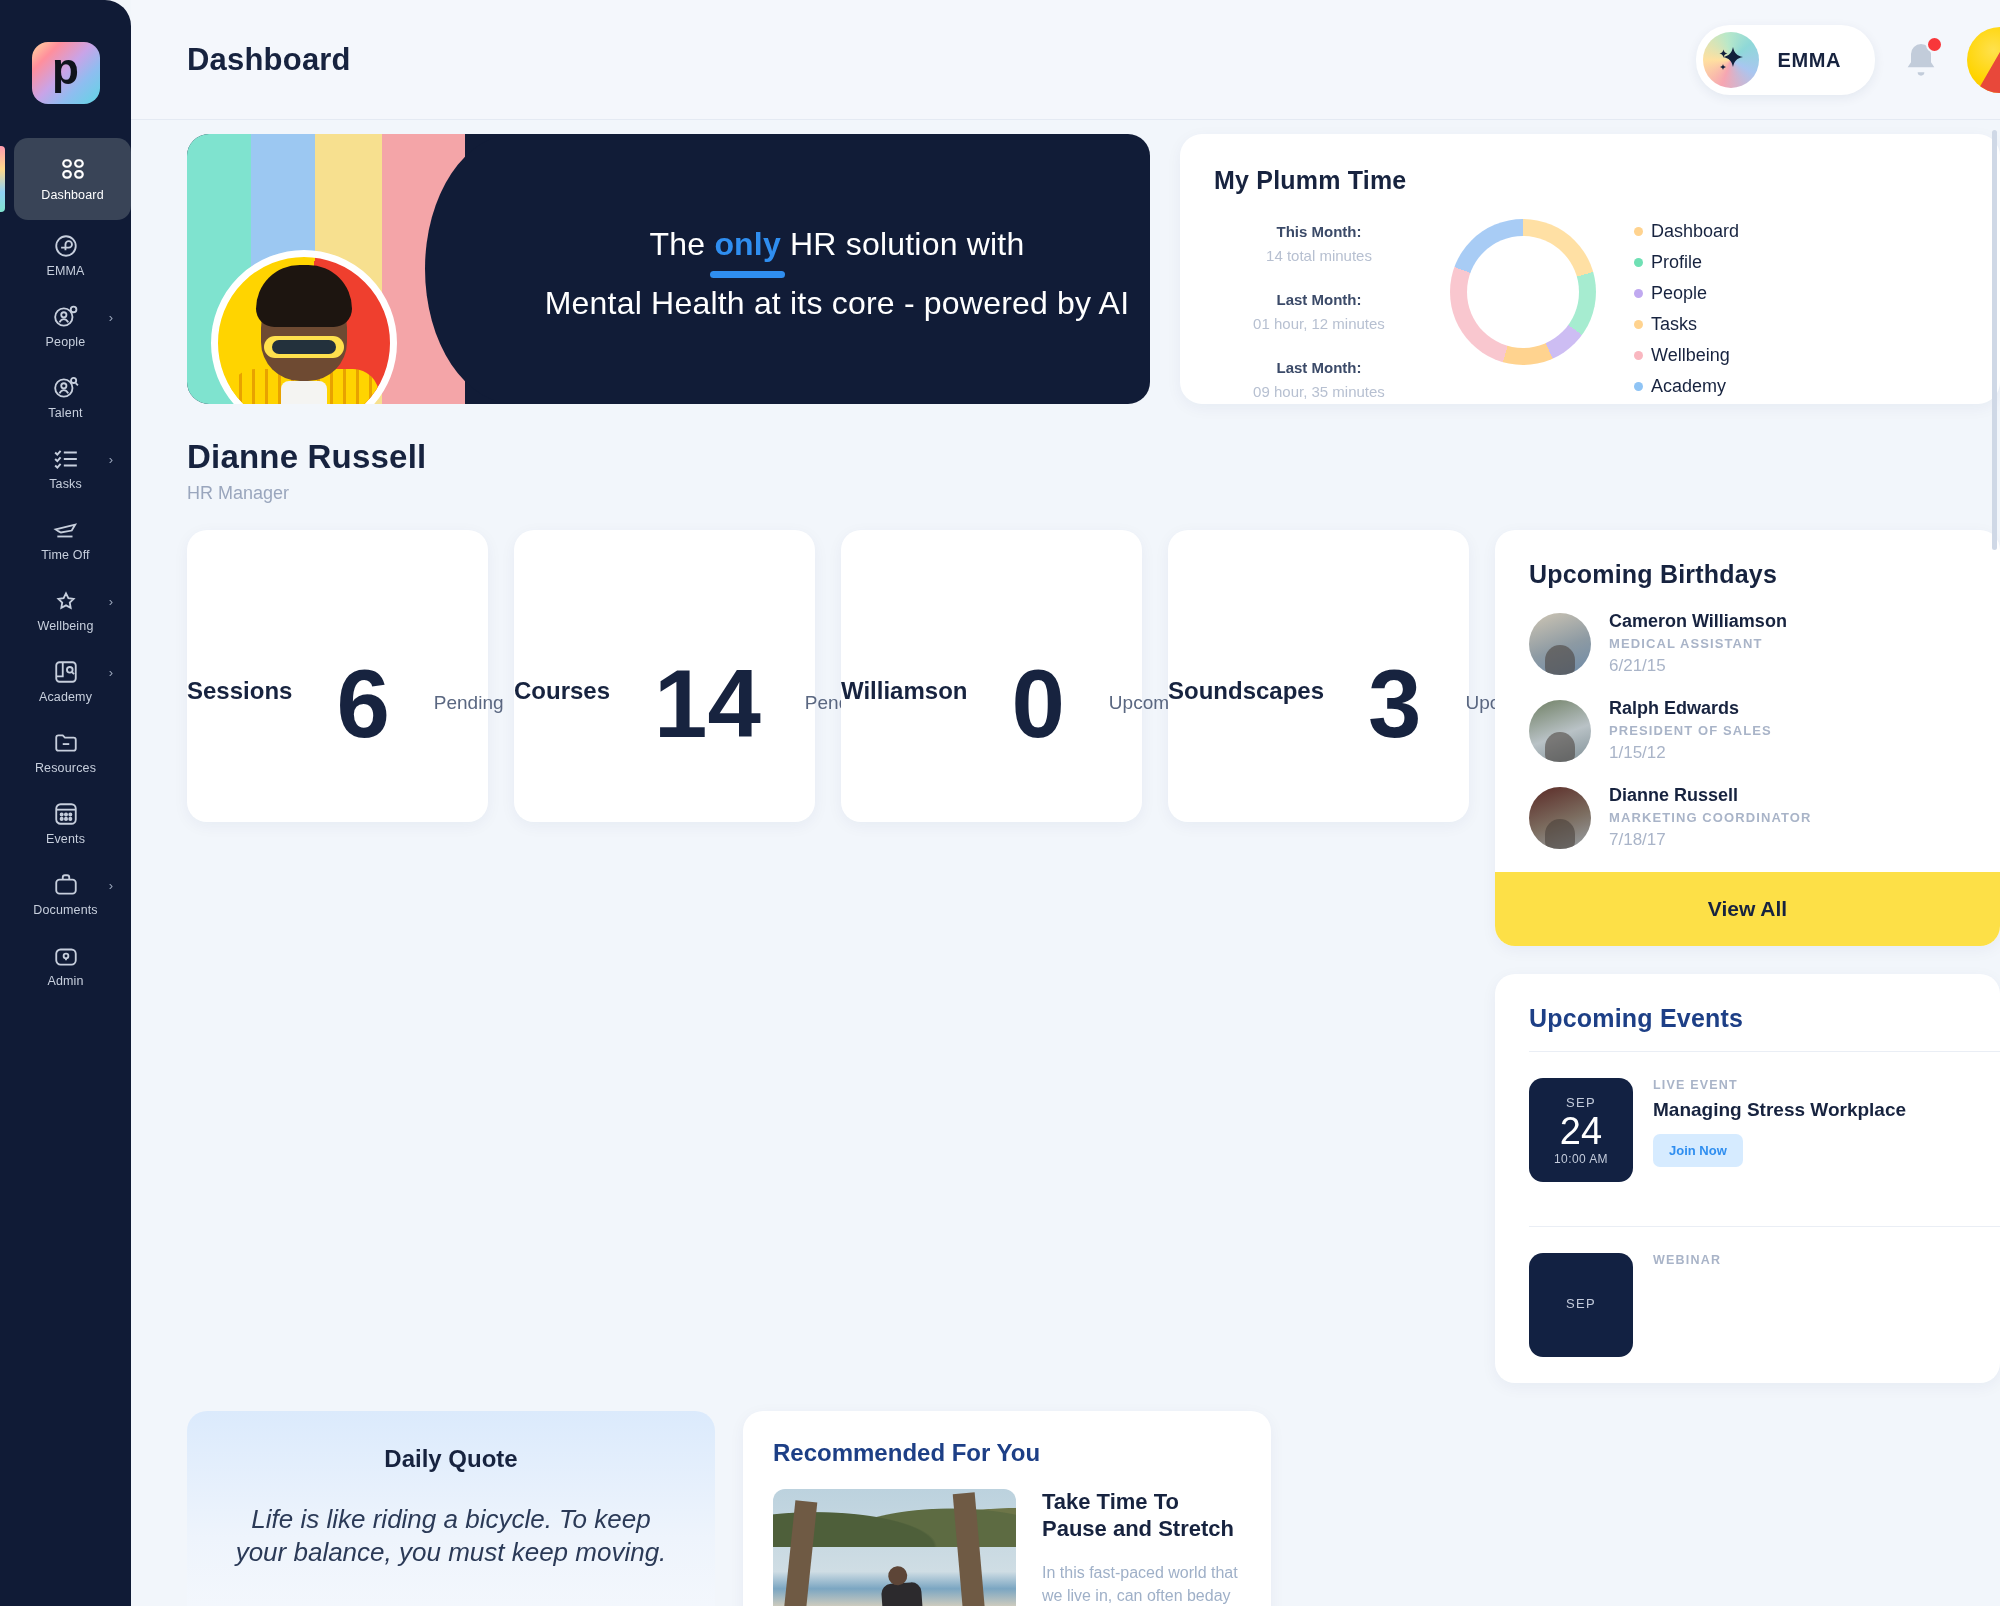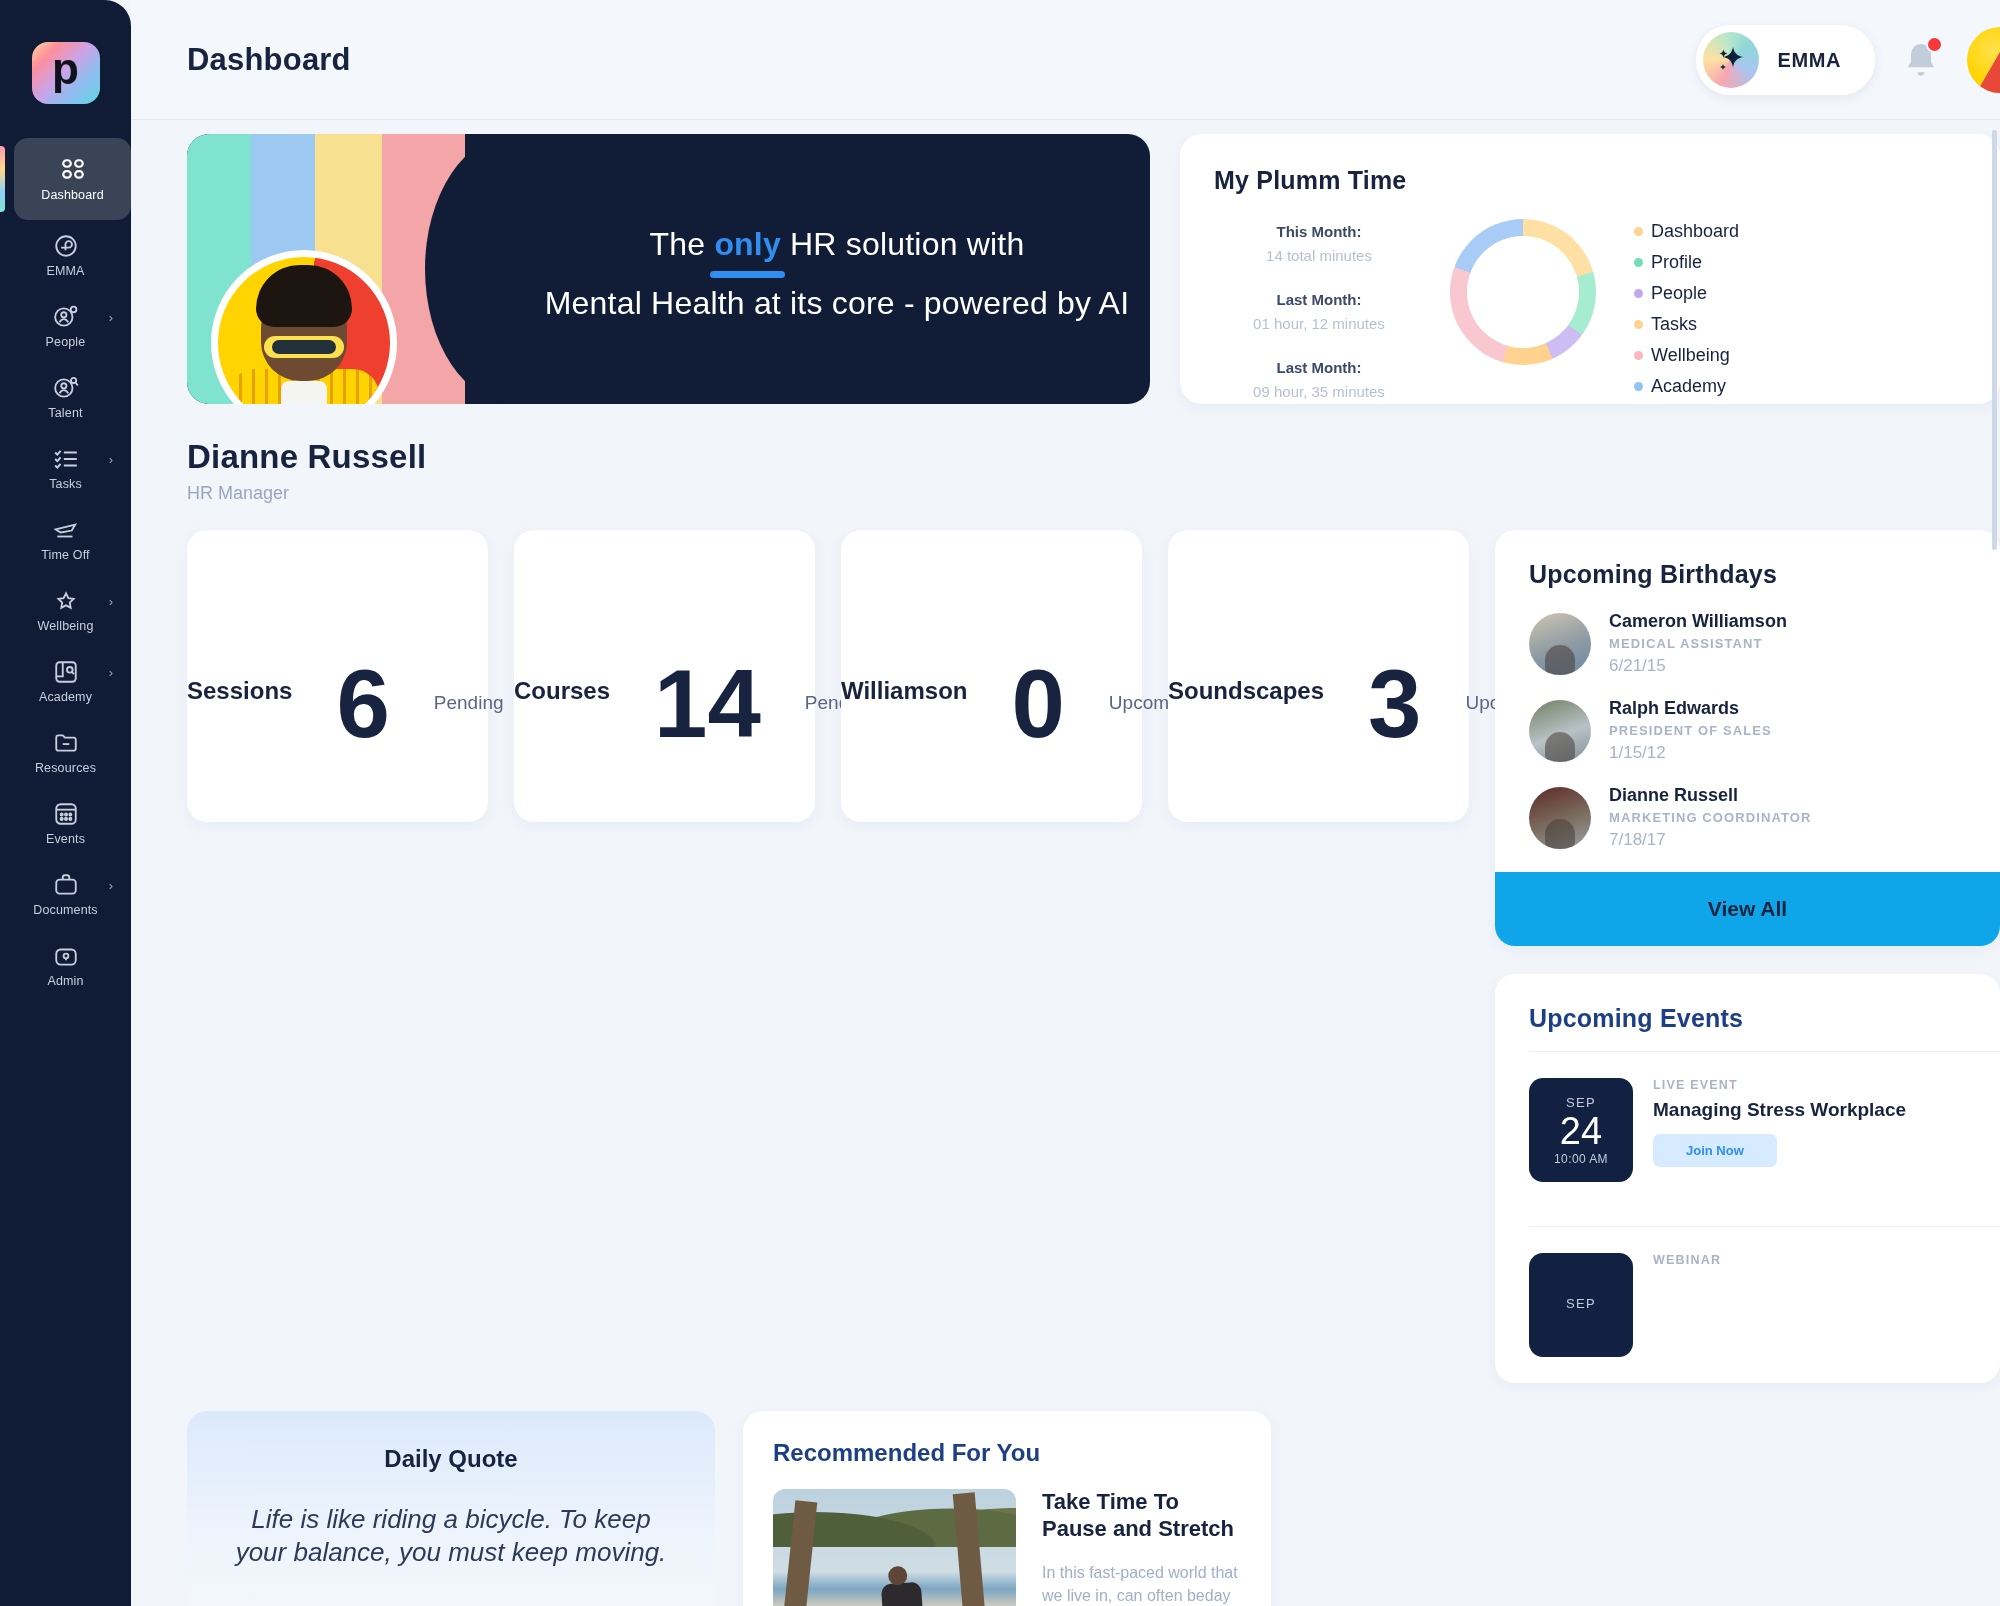--- a/index.html
+++ b/index.html
@@ -232,21 +232,21 @@
   .p3{background: linear-gradient(160deg,#5b2a26,#7c6d60 55%,#9aa2a8);}
   .bday-pic::after{
     content:""; position:absolute; left:50%; top:52%; transform:translateX(-50%);
     width:30px;height:34px;border-radius:16px 16px 12px 12px;
     background: rgba(70,60,55,.55);
   }
   .bday-name { font-size: 18px; font-weight:700; color:#17233f;}
   .bday-role { font-size: 13px; font-weight:700; color:#a9b4c8; letter-spacing:1.1px; margin-top:4px;}
   .bday-date { font-size: 17px; color:#a9b4c8; margin-top: 5px;}
   .view-all {
-    margin: 6px -0px 0 -34px; height: 74px; background:#0ea5e9;
+    margin: 6px -0px 0 -34px; height: 74px; background:#fde047;
     display:flex; align-items:center; justify-content:center;
     font-size:21px; font-weight:700; color:#17233f; cursor:pointer;
     width: calc(100% + 34px);
   }
 
   
   .bottom-row { display:flex; gap: 28px; margin-top: 28px; align-items: flex-start;}
   .quote-card {
     width: 528px; height: 302px; border-radius: 20px; flex: 0 0 528px;
     background: linear-gradient(180deg,#dbeafc 0%, #eef4fc 42%, #fbfcfe 100%);
@@ -296,21 +296,21 @@
     width: 104px; height: 104px; border-radius: 14px; background:#122142; flex:0 0 104px;
     color:#fff; display:flex; flex-direction:column; align-items:center; justify-content:center; gap:2px;
   }
   .ev-mon { font-size:13px; letter-spacing:1.4px; color:#c3cbdb;}
   .ev-day { font-size:38px; font-weight:400; line-height:1;}
   .ev-time { font-size:12px; color:#c3cbdb; letter-spacing:.4px;}
   .ev-type { font-size:12.5px; font-weight:700; letter-spacing:1.2px; color:#a9b4c8;}
   .ev-name { font-size:19px; font-weight:700; color:#17233f; margin-top:6px; line-height:1.25;}
   .join-now {
     margin-top:12px; display:inline-flex; align-items:center; justify-content:center;
-    background:#d6ebff; color:#2f8ef0; border-radius:7px; padding:9px 33px;
+    background:#d6ebff; color:#2f8ef0; border-radius:7px; padding:9px 16px;
     font-size:13px; font-weight:700; cursor:pointer; border:none;
   }
 
   
   .vscroll {
     position:absolute; right:3px; top: 130px; width:5px; height: 420px; border-radius:3px;
     background:#cfd8e6;
   }
 </style>
 </head>

